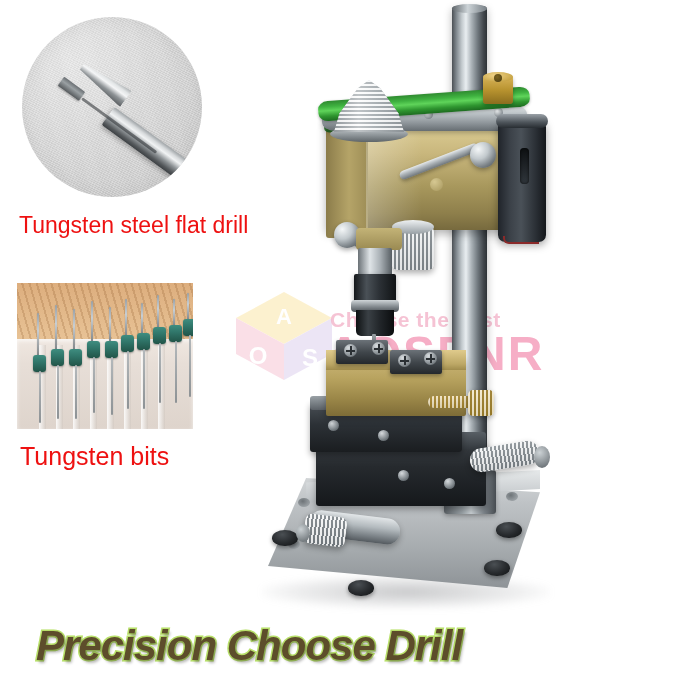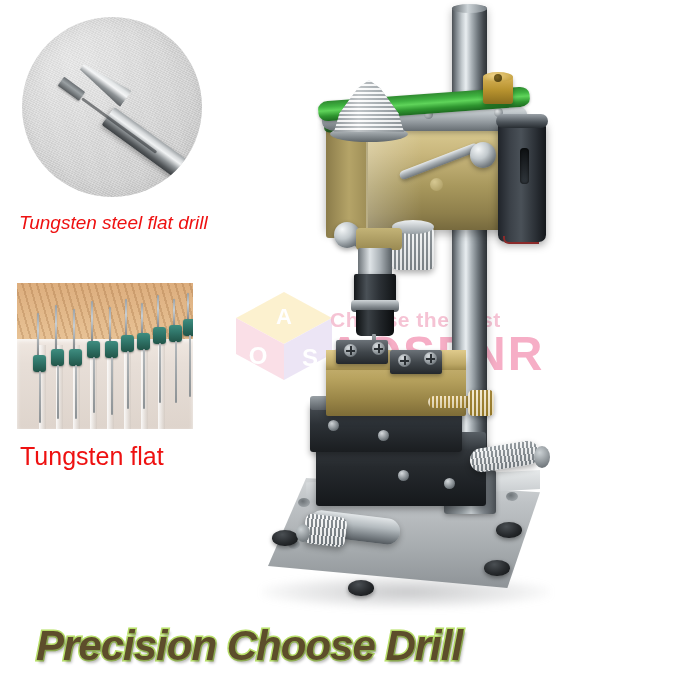--- a/index.html
+++ b/index.html
@@ -71,21 +71,21 @@
     border-radius:1px;box-shadow:0 0 1px rgba(0,0,0,.3);}
   .bit .collar{position:absolute;width:13px;height:17px;border-radius:3px;
     background:linear-gradient(to bottom,#3f8d80 0%,#2f7468 45%,#215448 100%);
     box-shadow:0 1px 2px rgba(0,0,0,.35);}
   .bit .stem{position:absolute;width:2px;background:linear-gradient(to bottom,#b4b9bc,#8d9295);
     border-radius:1px;}
 
   
   .red-label{position:absolute;color:#ee1111;font-weight:normal;white-space:nowrap;
     font-family:"Liberation Sans", sans-serif;}
-  #label-flat-drill{left:19px;top:212px;font-size:19px;font-style:italic;}
+  #label-flat-drill{left:19px;top:212px;font-size:23px;}
   #label-bits{left:20px;top:442px;font-size:25px;}
 
   
   #machine{position:absolute;left:248px;top:0;width:340px;height:640px;}
 
   
   #base-shadow{position:absolute;left:14px;top:575px;width:288px;height:34px;
     background:radial-gradient(ellipse at 50% 50%, rgba(120,122,126,.40) 0%, rgba(150,152,156,.16) 55%, rgba(255,255,255,0) 76%);
     filter:blur(3px);}
 
@@ -383,21 +383,21 @@
       <div class="needle" style="left:4px;top:0;height:28px;"></div>
       <div class="collar" style="left:0;top:26px;"></div>
       <div class="stem" style="left:6px;top:42px;height:62px;"></div>
     </div>
     <div class="bit" style="left:166px;top:10px;">
       <div class="needle" style="left:4px;top:0;height:28px;"></div>
       <div class="collar" style="left:0;top:26px;"></div>
       <div class="stem" style="left:6px;top:42px;height:62px;"></div>
     </div>
   </div>
-  <div class="red-label" id="label-bits">Tungsten flat</div>
+  <div class="red-label" id="label-bits">Tungsten bits</div>
 
   <div id="machine">
 
     <div id="base-shadow"></div>
 
     <div id="column"></div>
     <div id="column-top"></div>
 
     <div id="head-body"></div>
     <div id="head-body-left"></div>

